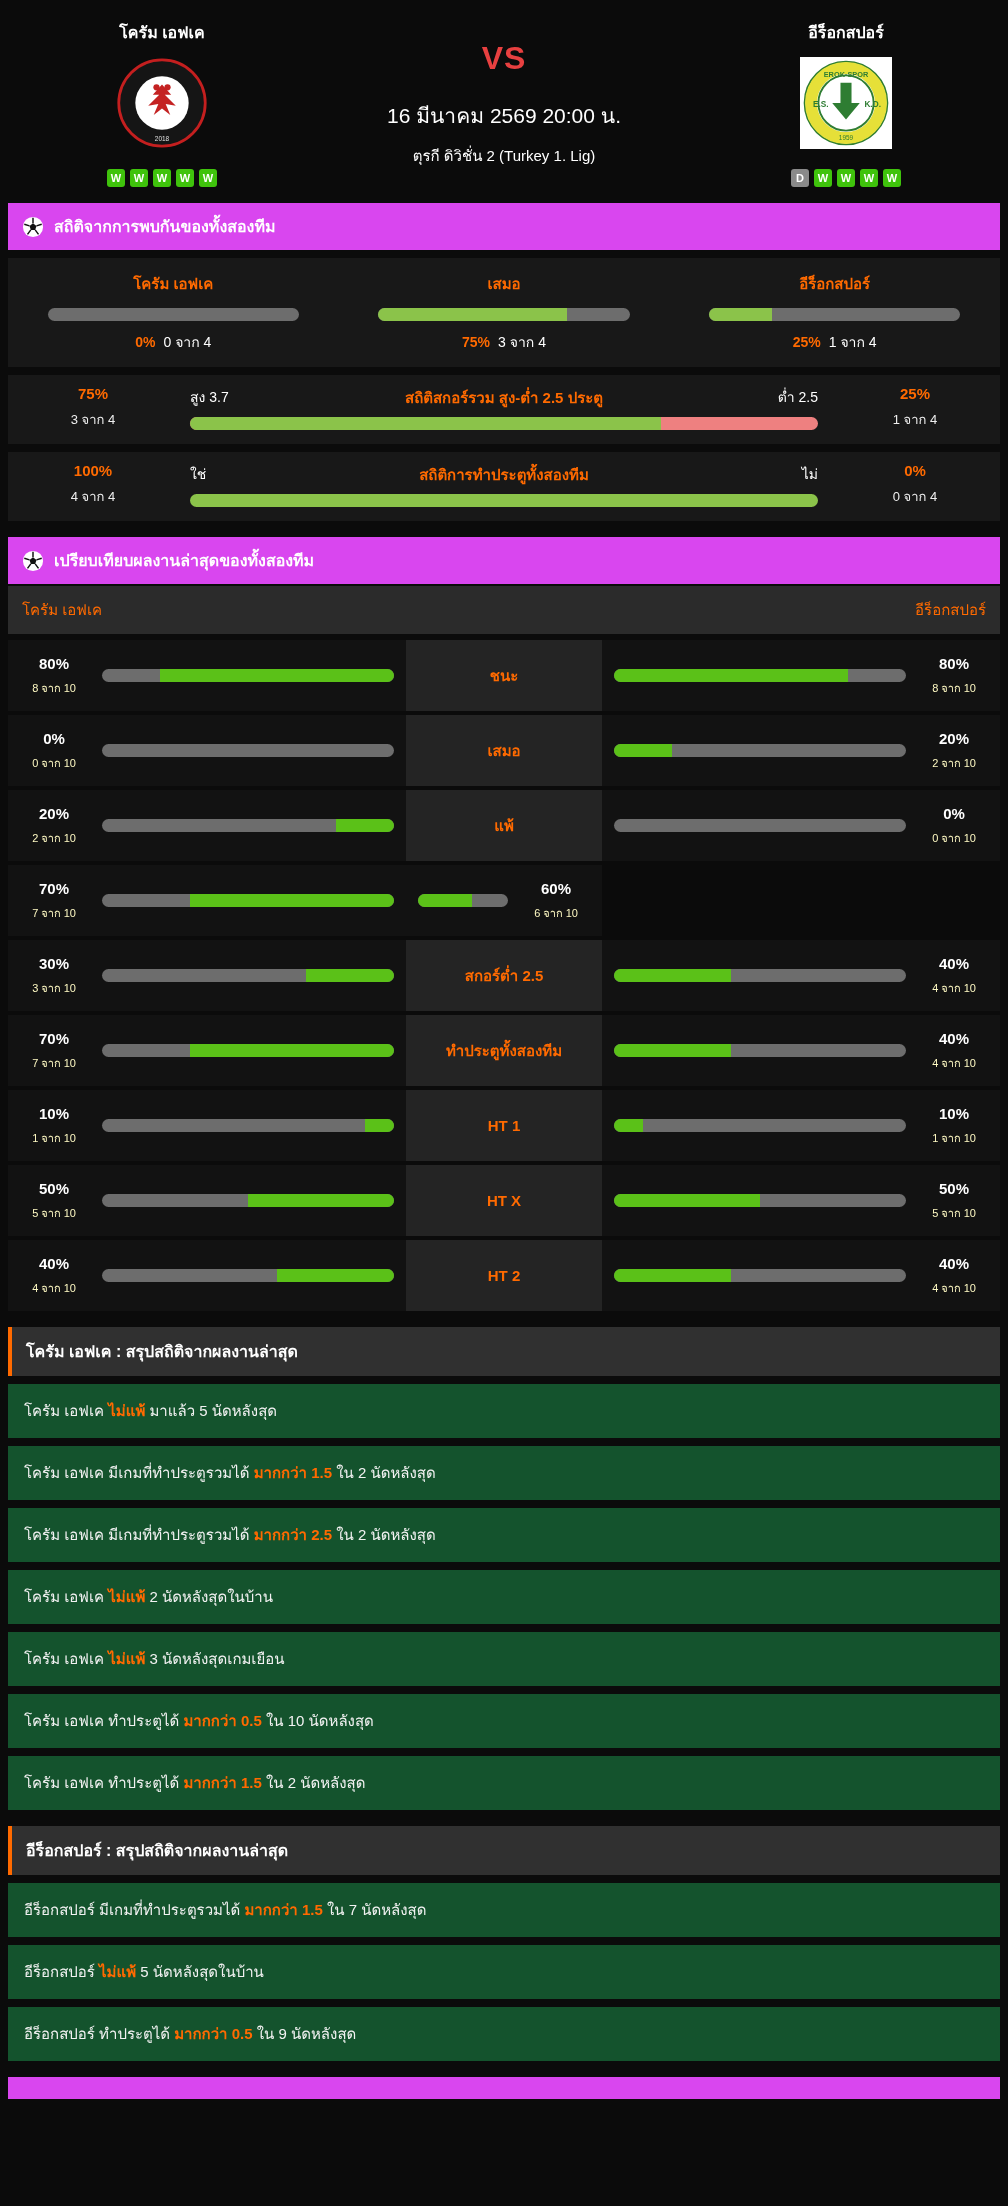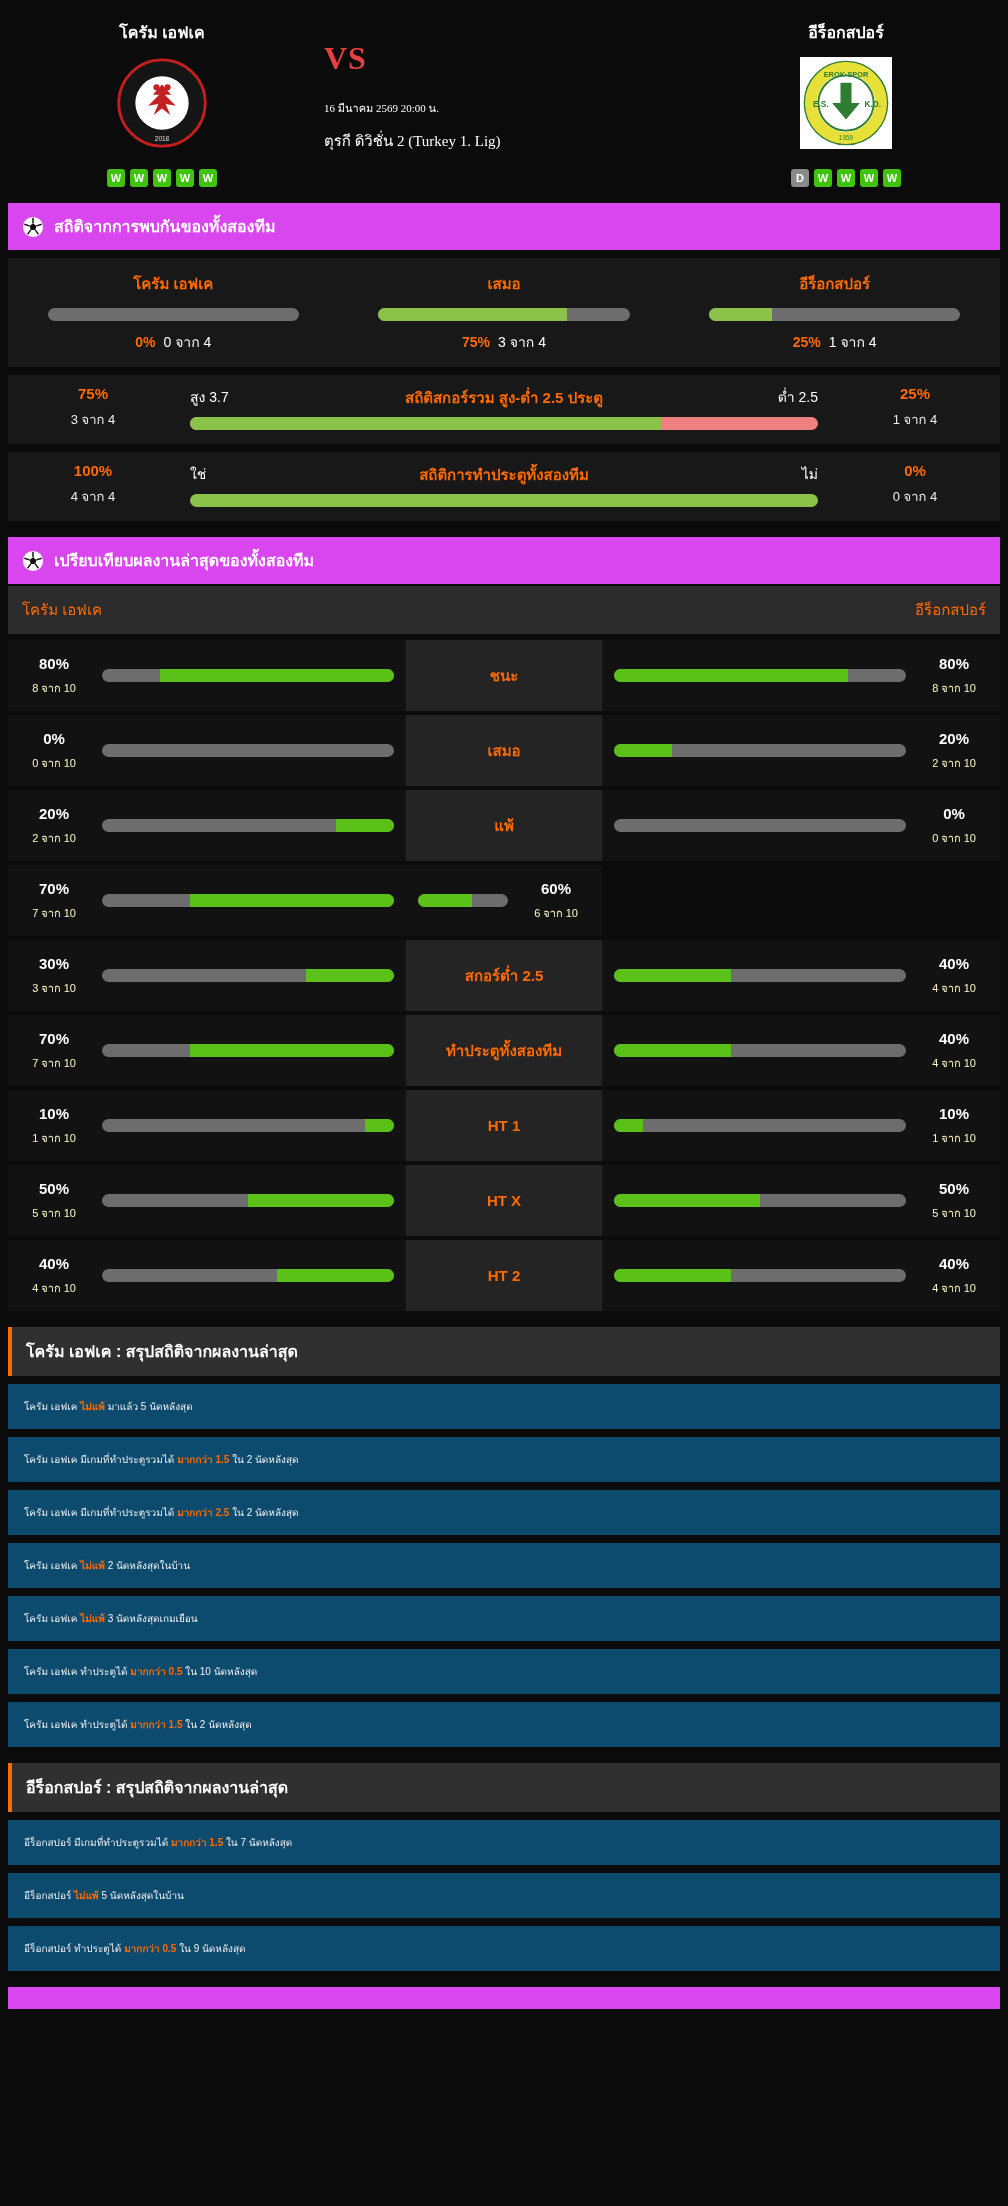--- a/index.html
+++ b/index.html
@@ -4,23 +4,23 @@
 <style>
   html,body{margin:0;padding:0;background:#0b0b0b;}
   body{width:1008px;min-height:2206px;font-family:"Liberation Sans","DejaVu Sans",sans-serif;color:#fff;}
   .wrap{padding:0 0 30px 0;}
 
   
   .match-header{display:grid;grid-template-columns:1fr 360px 1fr;padding-top:14px;}
   .team-col{text-align:center;}
   .team-name{font-weight:bold;font-size:16px;margin-top:6px;}
   .logo-box{width:92px;height:92px;margin:12px auto 0;}
-  .center-col{font-family:Liberation Serif, serif;}
+  .center-col{text-align:center;}
   .vs{color:#e84040;font-weight:bold;font-size:32px;margin-top:26px;letter-spacing:1px;}
-  .dt{font-size:11px;margin-top:22px;}
+  .dt{font-size:21px;margin-top:22px;}
   .lg{font-size:15px;margin-top:12px;}
   .form-row{display:flex;justify-content:center;gap:5px;margin-top:20px;}
   .fbadge{width:18px;height:18px;border-radius:3px;display:flex;align-items:center;justify-content:center;font-size:11px;font-weight:bold;color:#fff;}
   .res-W{background:#3fc30c;}
   .res-D{background:#8a8a8a;}
 
   
   .section{margin:16px 8px 0;}
   .sec-head{background:#d946ef;display:flex;align-items:center;gap:10px;padding:11px 14px;font-weight:bold;font-size:16px;}
   .sec-head .spacer{flex:1;}
@@ -55,21 +55,21 @@
   .stat .pct{font-weight:bold;font-size:15px;color:#fff;}
   .stat .frac{color:#fef9c3;font-size:11px;margin-top:7px;}
   .cmp-bar{flex:1;}
   .cmp-side.left .cmp-bar{margin-left:14px;}
   .cmp-side.right .cmp-bar{margin-right:14px;}
   .cmp-bar .fill{background:#5bc118;}
   .fill-right{margin-left:auto;}
 
   
   .team-head{background:#303030;border-left:4px solid #ff6a00;padding:12px 14px;font-weight:bold;font-size:16px;}
-  .sum-row{background:#0c4a6e;padding:15px 16px;margin-top:8px;font-size:10px;color:#f2f2f2;}
+  .sum-row{background:#14532d;padding:15px 16px;margin-top:8px;font-size:15px;color:#f2f2f2;}
   .hl{color:#ff6a00;font-weight:bold;}
 </style>
 </head>
 <body>
 
 <div class="wrap">
 
   <div class="match-header">
     <div class="team-col">
       <div class="team-name">โครัม เอฟเค</div>

